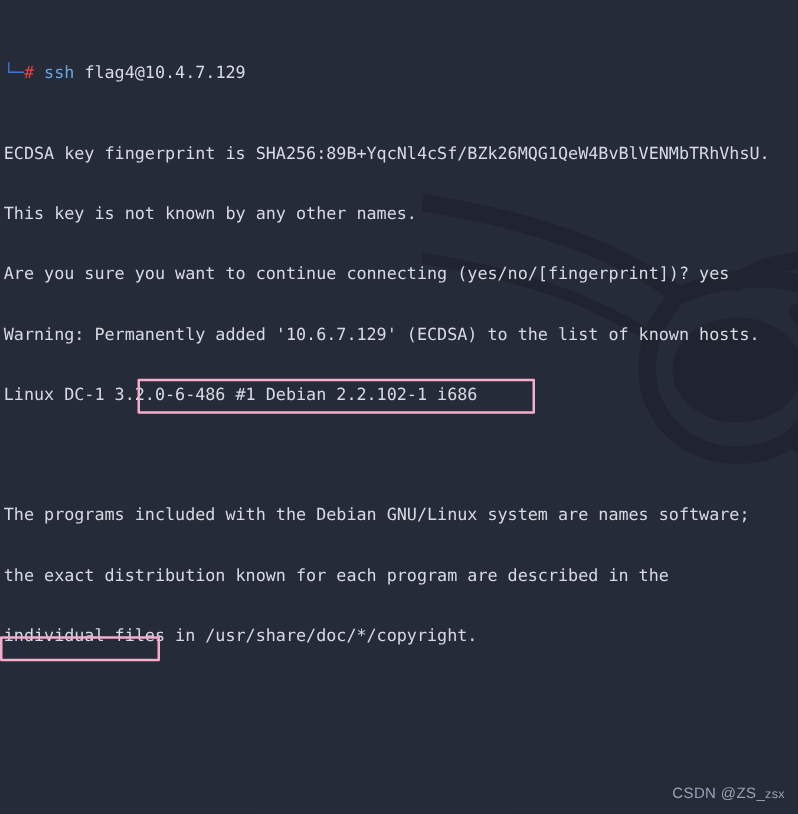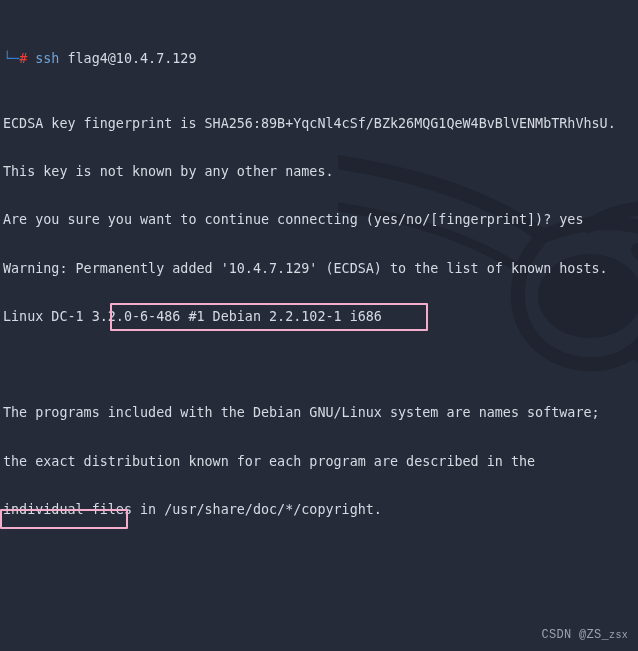--- a/index.html
+++ b/index.html
@@ -69,21 +69,21 @@
     width: 128px;
     height: 20px;
   }
 
   #csdn-watermark {
     position: absolute;
     right: 10px;
     bottom: 7px;
     z-index: 4;
     color: #9aa2b1;
-    font-family: Liberation Mono, monospace;
+    font-family: Liberation Sans, sans-serif;
     font-size: 12px;
     letter-spacing: 0.3px;
   }
   #csdn-watermark .small { font-size: 10px; }
 </style>
 </head>
 <body>
 
 <div id="terminal">
 
@@ -104,21 +104,21 @@
     </g>
   </svg>
 
   <div id="screen">
 
     <div class="line"><span class="c-blue">└─</span><span class="c-red">#</span><span class="c-text"> </span><span class="c-cyan">ssh</span><span class="c-text"> </span><span class="c-text">flag4@10.4.7.129</span></div>
 
     <div class="line">ECDSA key fingerprint is SHA256:89B+YqcNl4cSf/BZk26MQG1QeW4BvBlVENMbTRhVhsU.</div>
     <div class="line">This key is not known by any other names.</div>
     <div class="line">Are you sure you want to continue connecting (yes/no/[fingerprint])? yes</div>
-    <div class="line">Warning: Permanently added '10.4.7.129' (ECDSA) to the list of known hosts.</div>
+    <div class="line">Warning: Permanently added '10.6.7.129' (ECDSA) to the list of known hosts.</div>
     <div class="line">Linux DC-1 3.2.0-6-486 #1 Debian 2.2.102-1 i686</div>
     <div class="line blank"></div>
     <div class="line">The programs included with the Debian GNU/Linux system are names software;</div>
     <div class="line">the exact distribution known for each program are described in the</div>
     <div class="line">individual files in /usr/share/doc/*/copyright.</div>
     <div class="line blank"></div>
     
     
 
     

